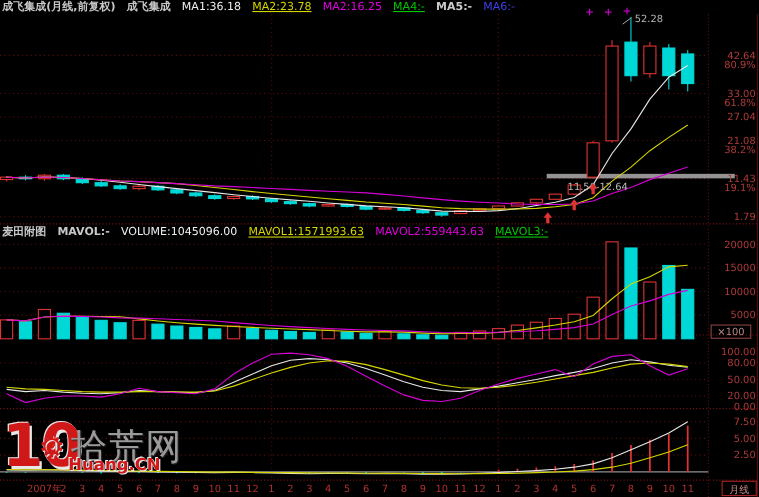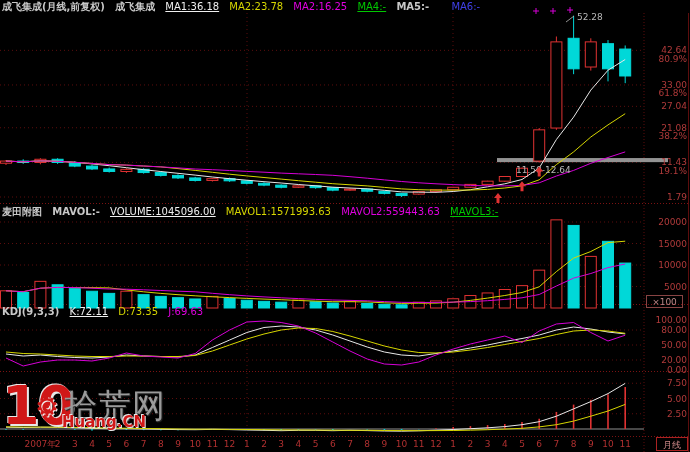--- a/index.html
+++ b/index.html
@@ -1,22 +1,22 @@
 <!DOCTYPE html>
 <html><head>
 <meta charset="utf-8">
 <style>
   html,body{margin:0;padding:0;background:#000;}
   .screen{position:relative;width:690px;height:452px;background:#000;overflow:hidden;
           font-family:"DejaVu Sans",sans-serif;}
   .screen svg{position:absolute;left:0;top:0;}
   .trow{position:absolute;left:2px;font-size:10px;white-space:nowrap;line-height:12px;}
   .trow span{margin-right:7px;}
-  .c-gray{color:#c8c8c8;font-weight:bold;} .c-white{color:#f0f0f0;text-decoration:underline;} .c-yellow{color:#d6d600;}
-  .c-magenta{color:#e000e0;} .c-green{color:#00c800;text-decoration:underline;} .c-blue{color:#4040e8;margin-left:12px;}
+  .c-gray{color:#c8c8c8;font-weight:bold;} .c-white{color:#f0f0f0;} .c-yellow{color:#d6d600;text-decoration:underline;}
+  .c-magenta{color:#e000e0;} .c-green{color:#00c800;text-decoration:underline;} .c-blue{color:#4040e8;}
   .logo{position:absolute;left:0px;top:382px;width:170px;height:58px;pointer-events:none;}
   .logo .big10{position:absolute;left:2px;top:-8px;font-size:54px;font-weight:bold;color:#d01818;
         text-shadow:2px 2px 0 #e8e8e8,-1px -1px 0 #e8e8e8;letter-spacing:-2px;}
   .logo .gear{position:absolute;left:35px;top:9px;font-size:27px;color:#d01818;
         text-shadow:1px 1px 0 #f0f0f0;}
   .logo .site{position:absolute;left:64px;top:2px;font-size:33px;font-weight:normal;color:#9a9a9a;
         text-shadow:1px 1px 1px #2a2a2a;letter-spacing:1px;}
   .logo .dom{position:absolute;left:62px;top:31px;font-size:15px;font-weight:bold;color:#d01818;
         text-shadow:1px 1px 0 #e8e8e8,-1px -1px 0 #e8e8e8;}
 </style>
@@ -326,26 +326,20 @@
 
   <div class="trow" style="top:206px">
     <span class="c-gray">麦田附图</span>
     <span class="c-gray">MAVOL:-</span>
     <span class="c-white">VOLUME:1045096.00</span>
     <span class="c-yellow">MAVOL1:1571993.63</span>
     <span class="c-magenta">MAVOL2:559443.63</span>
     <span class="c-green">MAVOL3:-</span>
   </div>
 
-  <div class="trow" style="top:306px">
-    <span class="c-gray">KDJ(9,3,3)</span>
-    <span class="c-white">K:72.11</span>
-    <span class="c-yellow">D:73.35</span>
-    <span class="c-magenta">J:69.63</span>
-  </div>
 
 
   <div class="logo">
     <span class="big10">10</span>
     <span class="gear">⚙</span>
     <span class="site">拾荒网</span>
     <span class="dom">Huang.CN</span>
   </div>
 
 </div>

